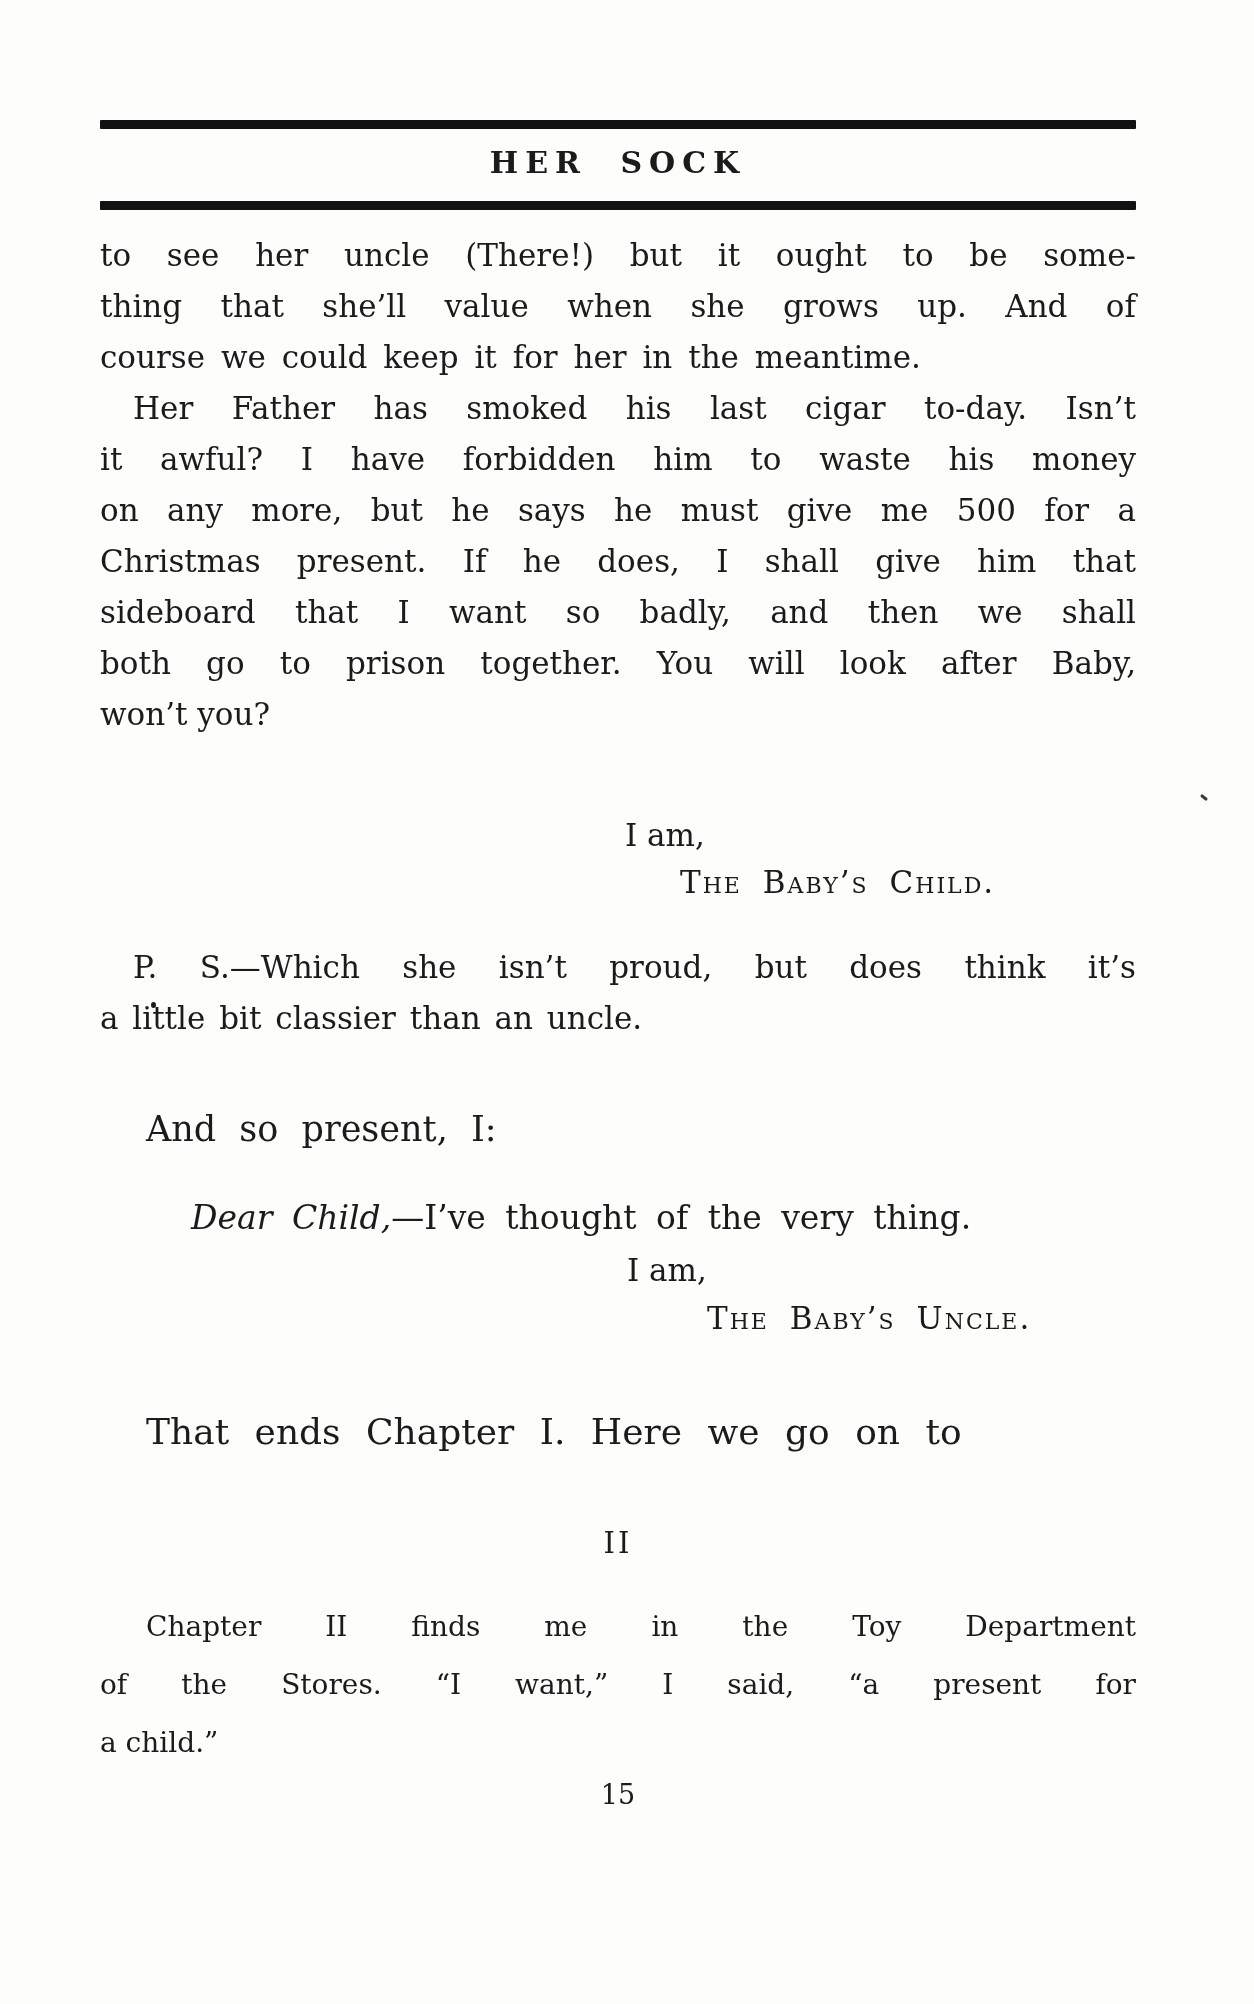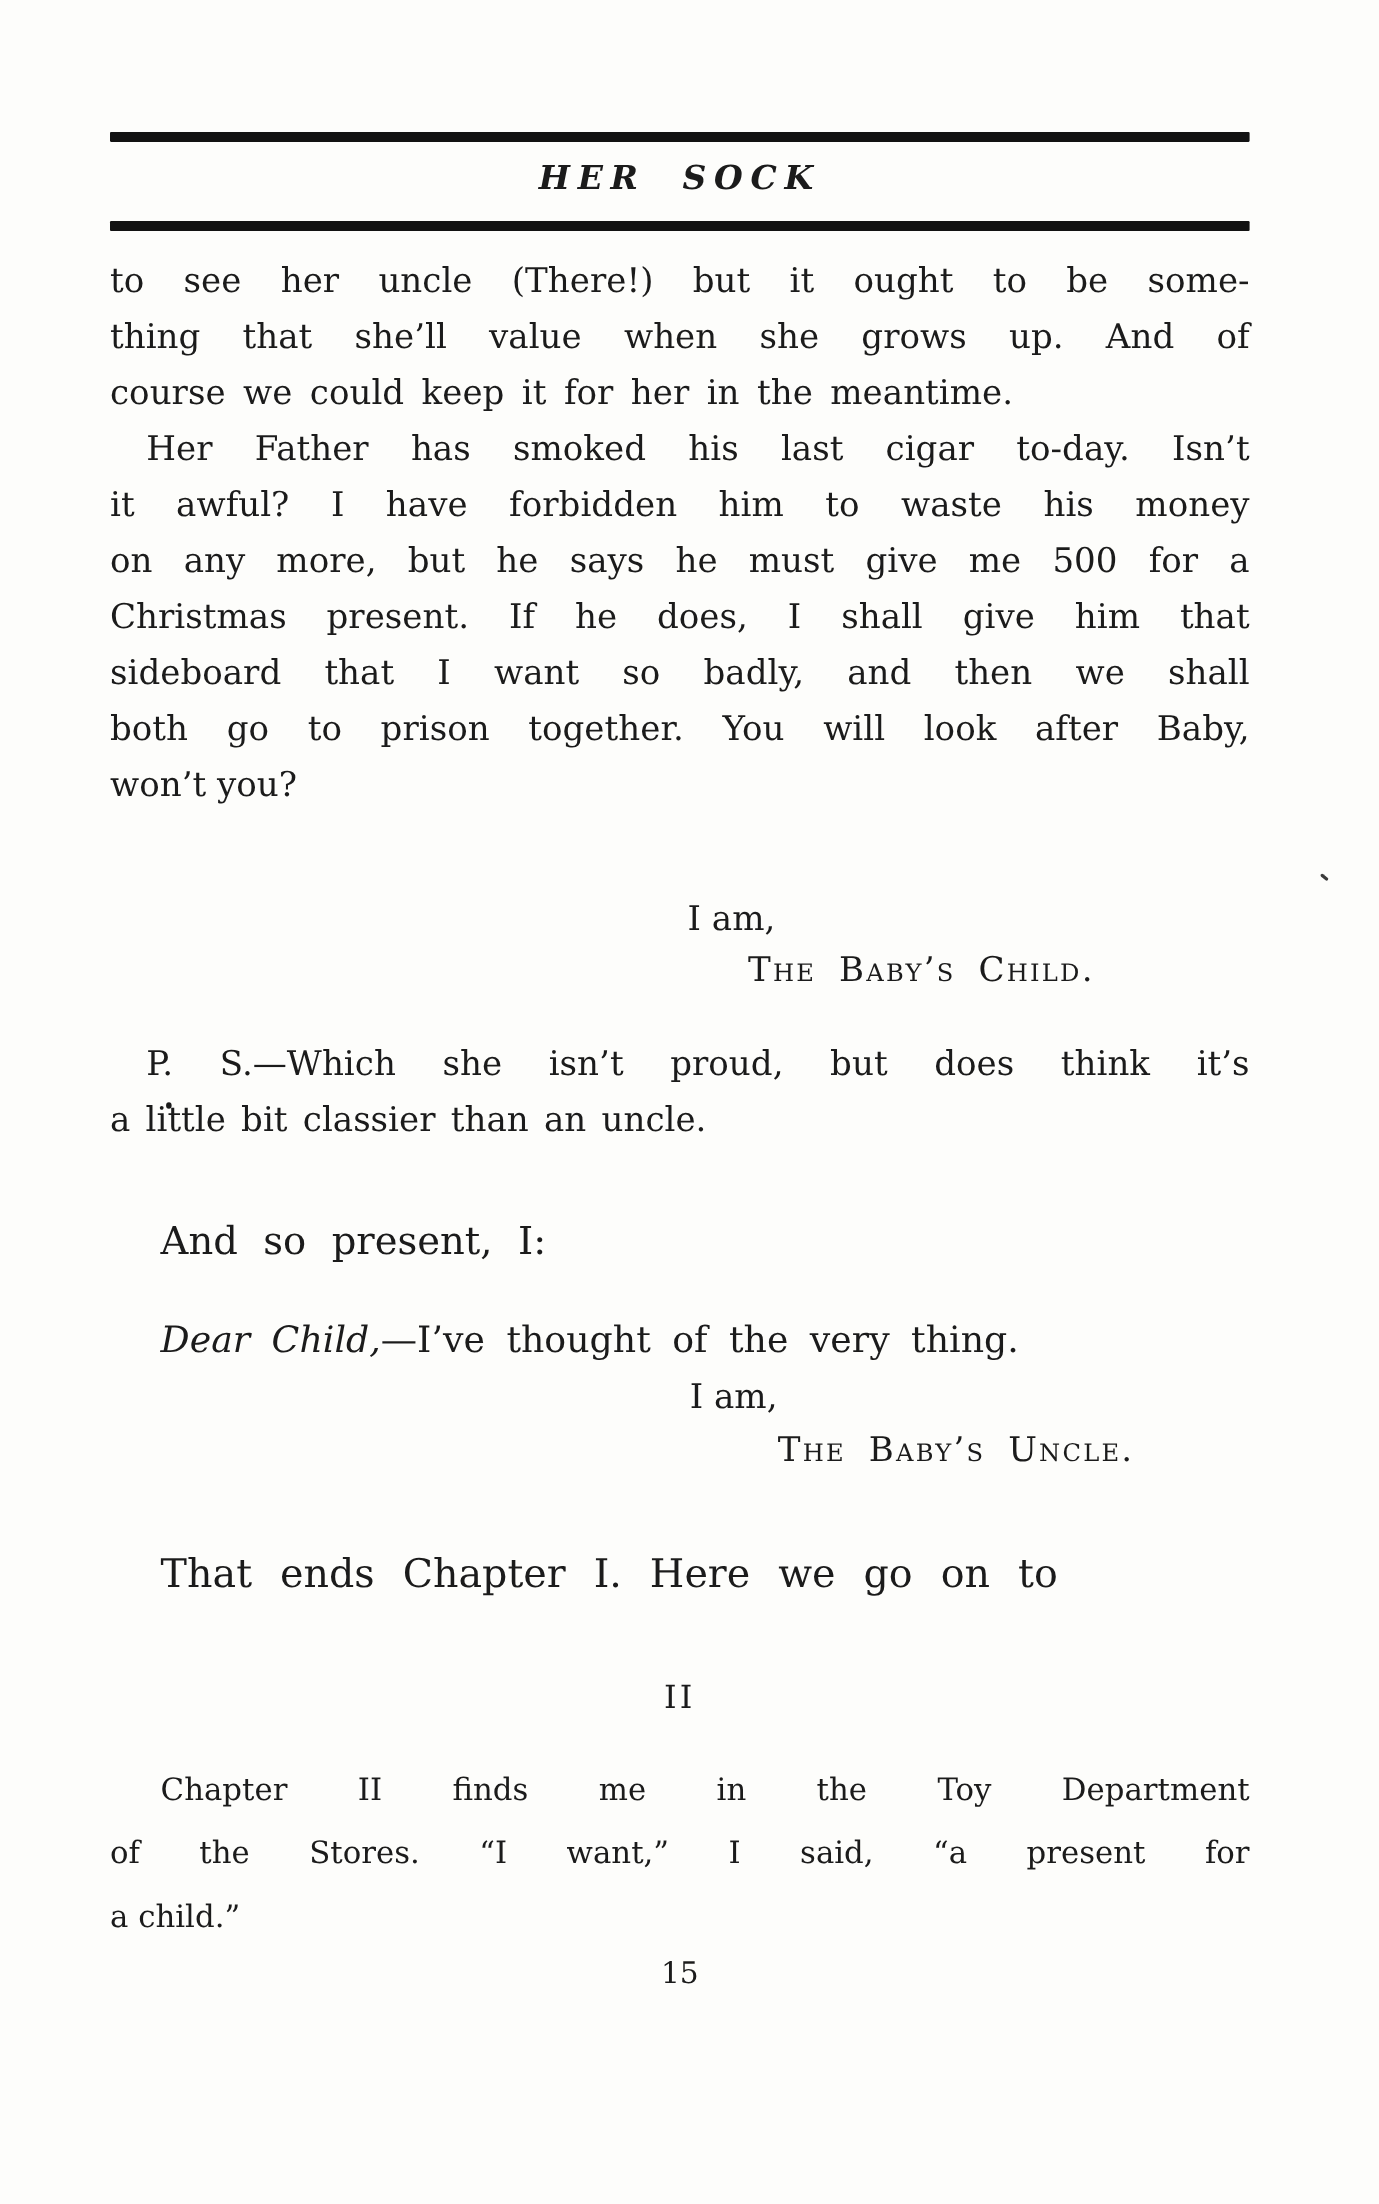--- a/index.html
+++ b/index.html
@@ -24,21 +24,20 @@
     position: absolute;
     left: 100px;
     width: 1036px;
     top: 145px;
     text-align: center;
     font-size: 30px;
     font-weight: bold;
     letter-spacing: 7px;
     word-spacing: 16px;
     line-height: 36px;
-    font-style: italic;
   }
   .body-block {
     position: absolute;
     left: 100px;
     width: 1036px;
     font-size: 31px;
     line-height: 51px;
   }
   .bl { white-space: nowrap; }
   .jl { white-space: normal; text-align: justify; text-align-last: justify; }
@@ -71,21 +70,21 @@
   .salutation {
     position: absolute;
     left: 100px;
     width: 1036px;
     top: 1196px;
     font-size: 33px;
     line-height: 44px;
     text-indent: 46px;
     word-spacing: 9px;
   }
-  .salutation .ital { font-style: italic; }
+  .salutation .ital { font-style: italic; margin-left: 45px; }
   .transition2 {
     position: absolute;
     left: 100px;
     width: 1036px;
     top: 1408px;
     font-size: 36px;
     line-height: 48px;
     text-indent: 46px;
     word-spacing: 14px;
   }

